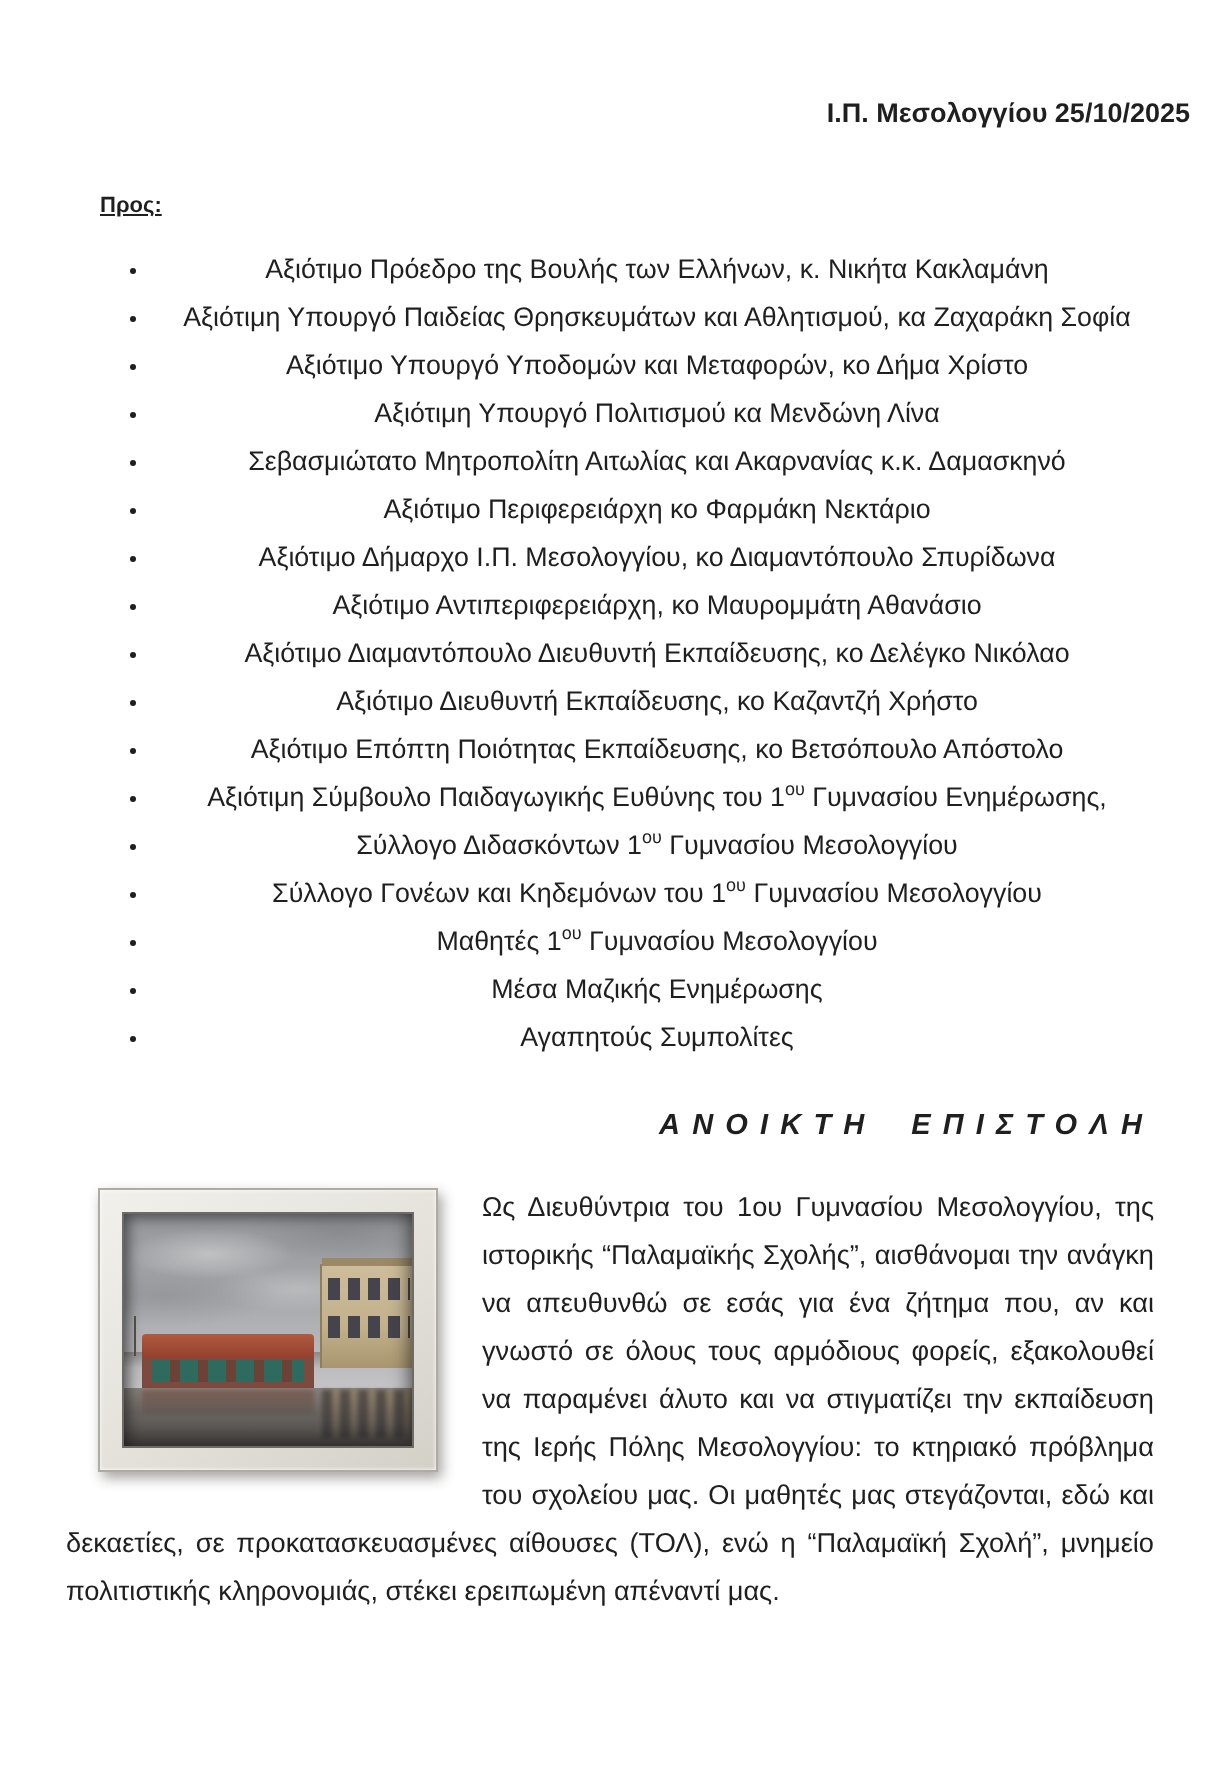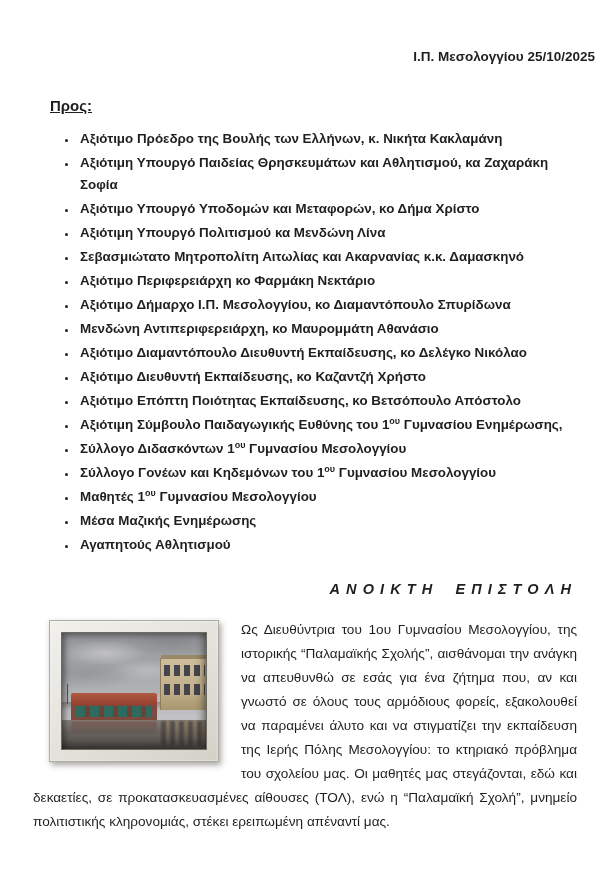--- a/index.html
+++ b/index.html
@@ -13,28 +13,28 @@
     margin-top:35px;
   }
   .date {
     position:absolute; top:14px; right:20px;
     font-size:13.5px; font-weight:700;
   }
   .content { padding:0 38px 0 33px; }
   .to-label {
     display:inline-block;
     margin:62px 0 0 17px;
-    font-size:15px; font-weight:700;
+    font-size:11px; font-weight:700;
     text-decoration:underline;
   }
   ul.recipients {
     margin:13px 0 0 0;
     padding-left:45px;
     list-style:disc outside;
-    font-size:13.4px; font-weight:700;
+    font-size:13.4px; font-weight:400;text-align:center;
   }
   ul.recipients li {
     line-height:22px;
     margin-bottom:2px;
     padding-left:2px;
   }
   ul.recipients li::marker { font-size:11px; }
   sup { font-size:9px; line-height:0; }
   .heading {
     margin-top:25px;
@@ -135,32 +135,32 @@
     <span class="to-label">Προς:</span>
 
     <ul class="recipients">
       <li><span>Αξιότιμο Πρόεδρο της Βουλής των Ελλήνων, κ. Νικήτα Κακλαμάνη</span></li>
       <li><span>Αξιότιμη Υπουργό Παιδείας Θρησκευμάτων και Αθλητισμού, κα Ζαχαράκη Σοφία</span></li>
       <li><span>Αξιότιμο Υπουργό Υποδομών και Μεταφορών, κο Δήμα Χρίστο</span></li>
       <li><span>Αξιότιμη Υπουργό Πολιτισμού κα Μενδώνη Λίνα</span></li>
       <li><span>Σεβασμιώτατο Μητροπολίτη Αιτωλίας και Ακαρνανίας κ.κ. Δαμασκηνό</span></li>
       <li><span>Αξιότιμο Περιφερειάρχη κο Φαρμάκη Νεκτάριο</span></li>
       <li><span>Αξιότιμο Δήμαρχο Ι.Π. Μεσολογγίου, κο Διαμαντόπουλο Σπυρίδωνα</span></li>
-      <li><span>Μενδώνη Αντιπεριφερειάρχη, κο Μαυρομμάτη Αθανάσιο</span></li>
+      <li><span>Αξιότιμο Αντιπεριφερειάρχη, κο Μαυρομμάτη Αθανάσιο</span></li>
       <li><span>Αξιότιμο Διαμαντόπουλο Διευθυντή Εκπαίδευσης, κο Δελέγκο Νικόλαο</span></li>
       <li><span>Αξιότιμο Διευθυντή Εκπαίδευσης, κο Καζαντζή Χρήστο</span></li>
       <li><span>Αξιότιμο Επόπτη Ποιότητας Εκπαίδευσης, κο Βετσόπουλο Απόστολο</span></li>
       <li>
         <span>Αξιότιμη Σύμβουλο Παιδαγωγικής Ευθύνης του 1</span><sup>ου</sup><span> Γυμνασίου Ενημέρωσης,</span><br>
       </li>
       <li><span>Σύλλογο Διδασκόντων 1</span><sup>ου</sup><span> Γυμνασίου Μεσολογγίου</span></li>
       <li><span>Σύλλογο Γονέων και Κηδεμόνων του 1</span><sup>ου</sup><span> Γυμνασίου Μεσολογγίου</span></li>
       <li><span>Μαθητές 1</span><sup>ου</sup><span> Γυμνασίου Μεσολογγίου</span></li>
       <li><span>Μέσα Μαζικής Ενημέρωσης</span></li>
-      <li><span>Αγαπητούς Αθλητισμού</span></li>
+      <li><span>Αγαπητούς Συμπολίτες</span></li>
     </ul>
 
     <div class="heading">ΑΝΟΙΚΤΗ ΕΠΙΣΤΟΛΗ</div>
 
 
     <div class="body-block">
       <figure class="photo-frame">
         <div class="photo">
           <div class="clouds"></div>
           <div class="treeline"></div>

